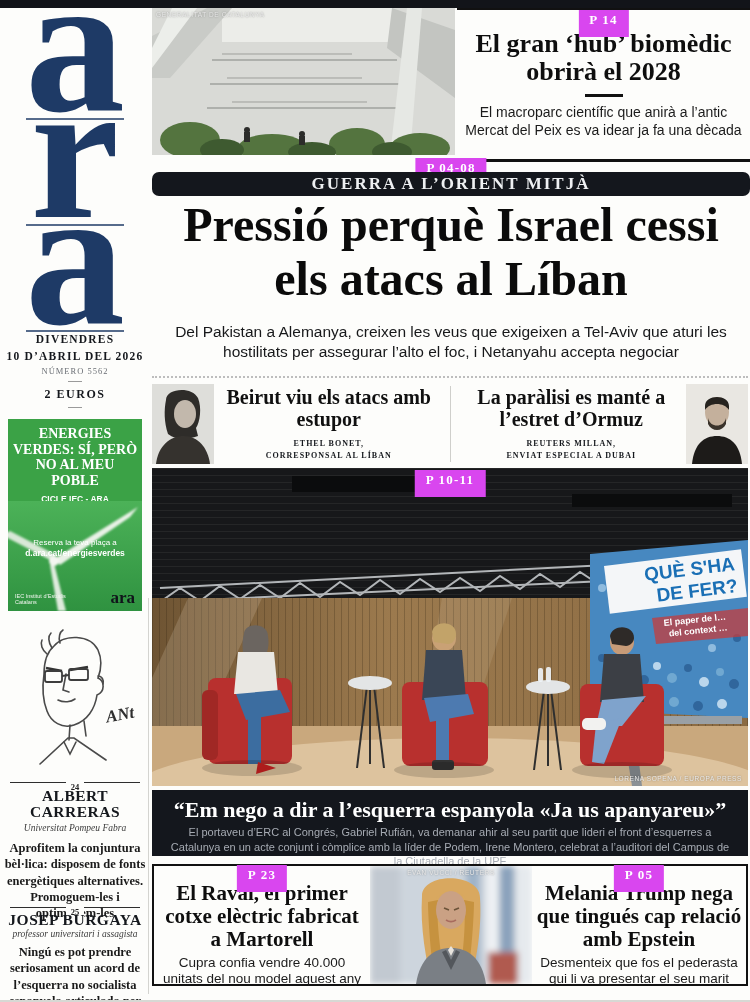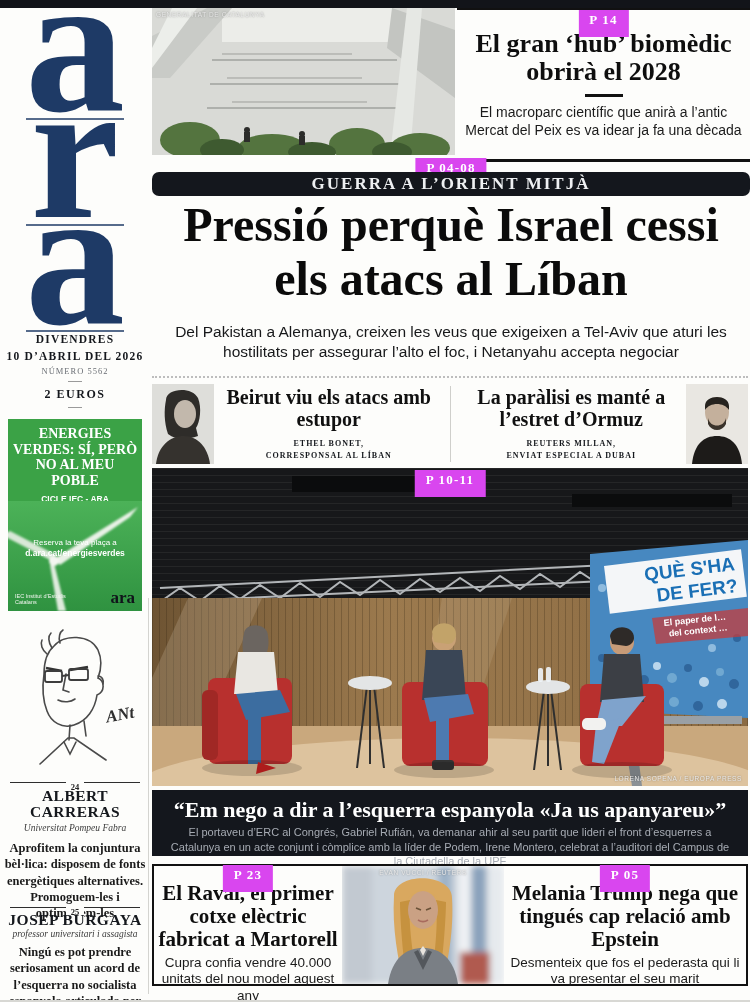--- a/index.html
+++ b/index.html
@@ -84,21 +84,21 @@
       padding:3px 14px 0;}
 
   
   .bottomrow{position:absolute;left:152px;top:864px;width:596px;height:122px;border:2px solid #111;
       box-sizing:border-box;display:flex;}
   .bcell{position:relative;text-align:center;}
   .bcell .chip{position:absolute;left:50%;transform:translateX(-50%);top:-1px;}
   .bcell .bhl{margin-top:16px;font-weight:bold;font-size:21px;line-height:1.1;color:#0e0e0e;padding:0 4px;}
   .bcell .bsub{font-family:"Liberation Sans",sans-serif;font-size:13.5px;line-height:1.2;color:#1b1b1b;
       margin-top:4px;padding:0 4px;}
-  .bcell-left{width:188px;}
+  .bcell-left{width:216px;}
   .bphoto{width:162px;position:relative;overflow:hidden;flex:0 0 auto;}
   .bphoto .photo-credit{left:50%;transform:translateX(-50%);top:3px;white-space:nowrap;}
   .bcell-right{flex:1;}
   .pagefoot{position:absolute;left:0;bottom:0;width:750px;height:2px;background:#d8d8d4;}
 </style>
 </head>
 <body>
 
 <div class="page">
 

